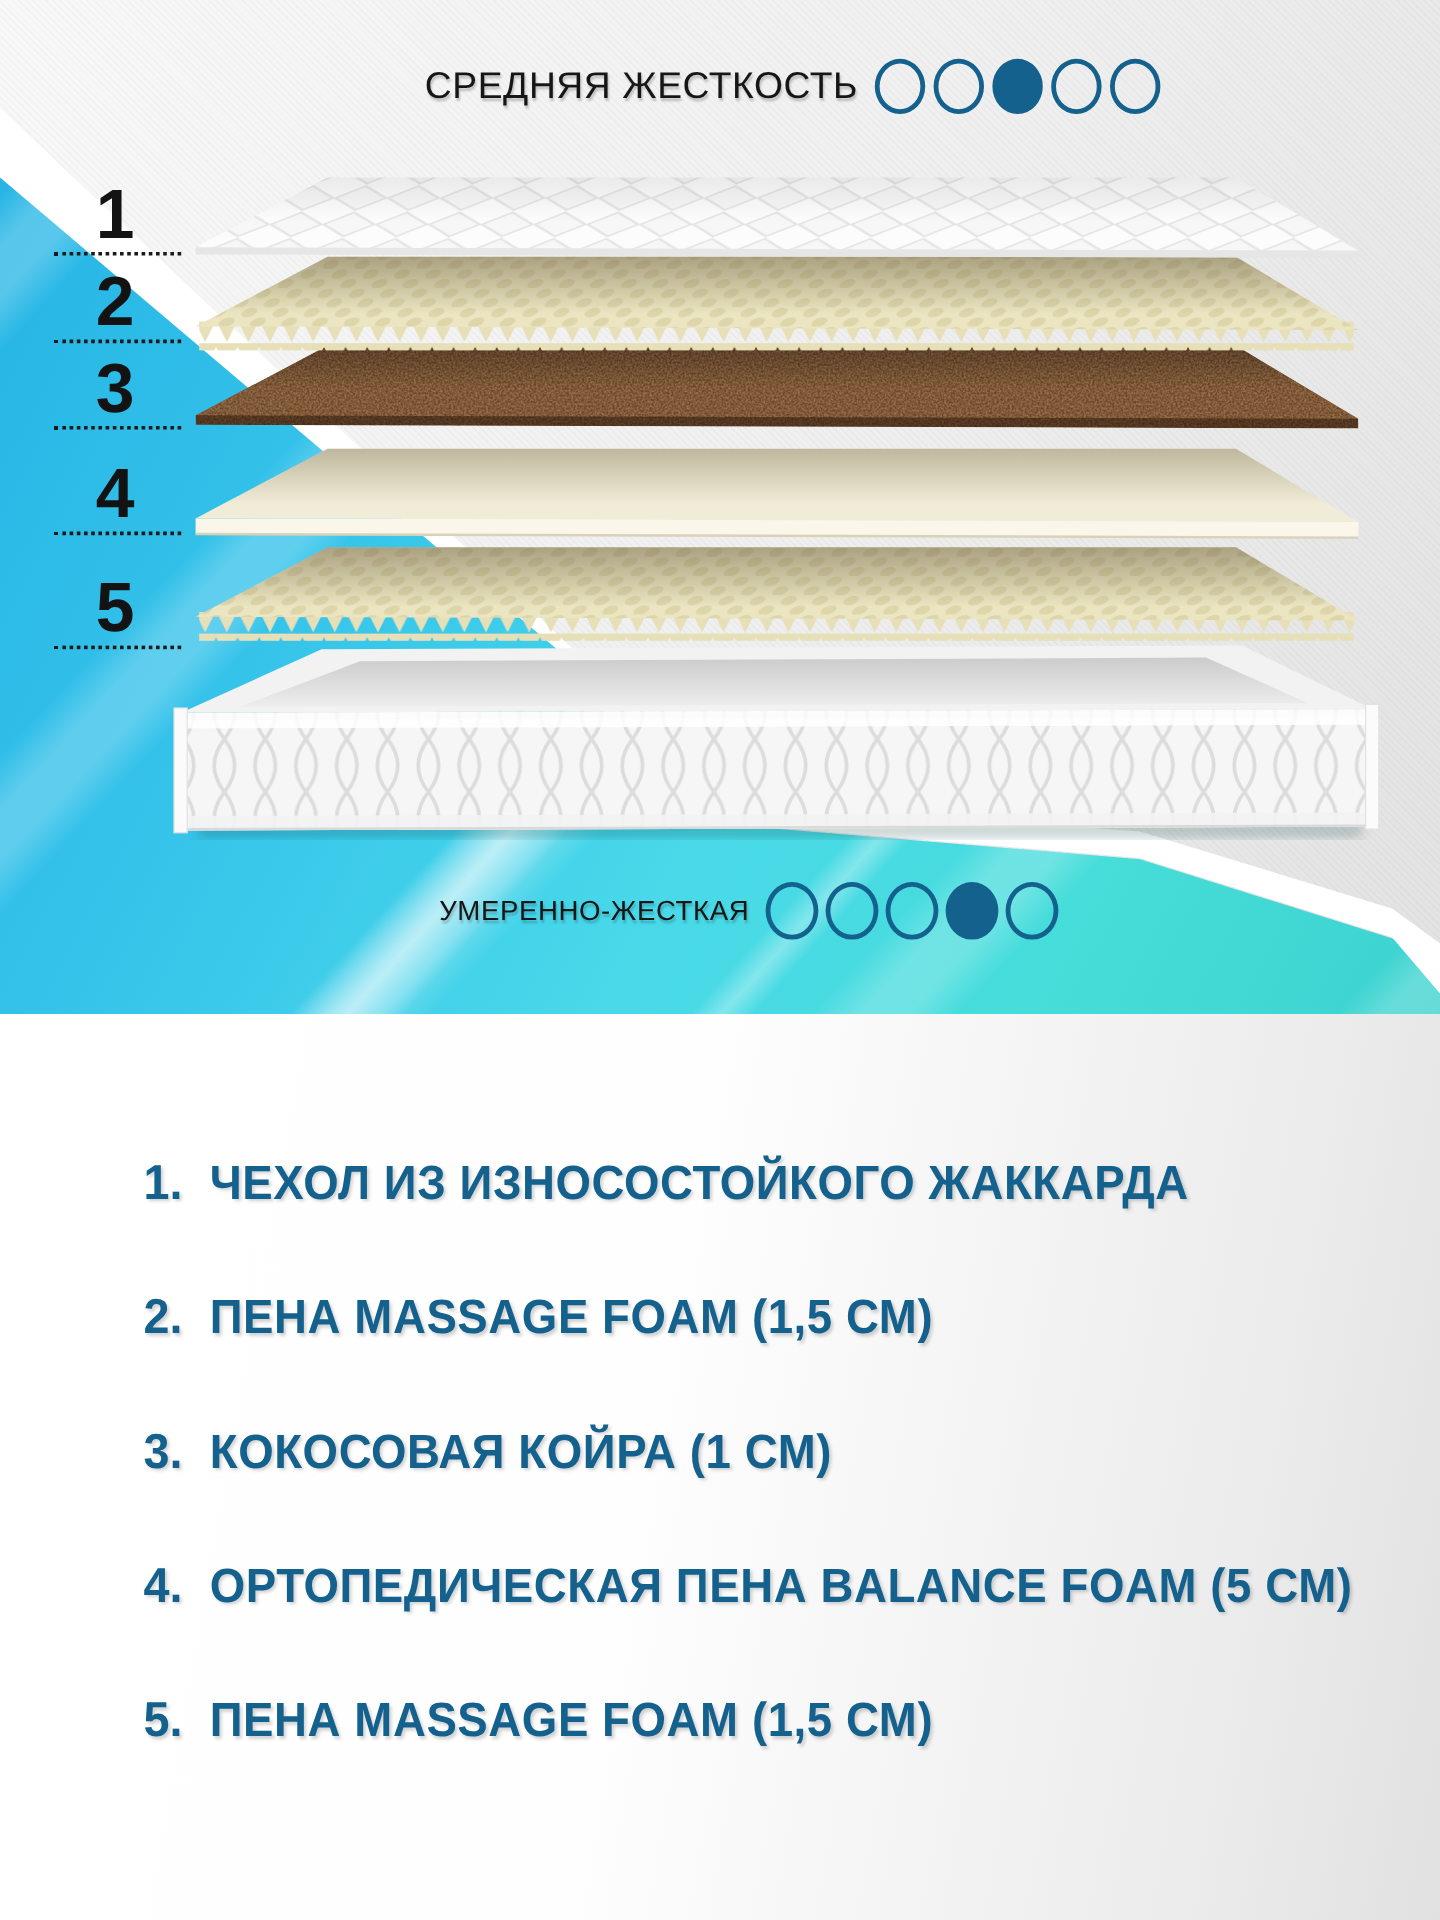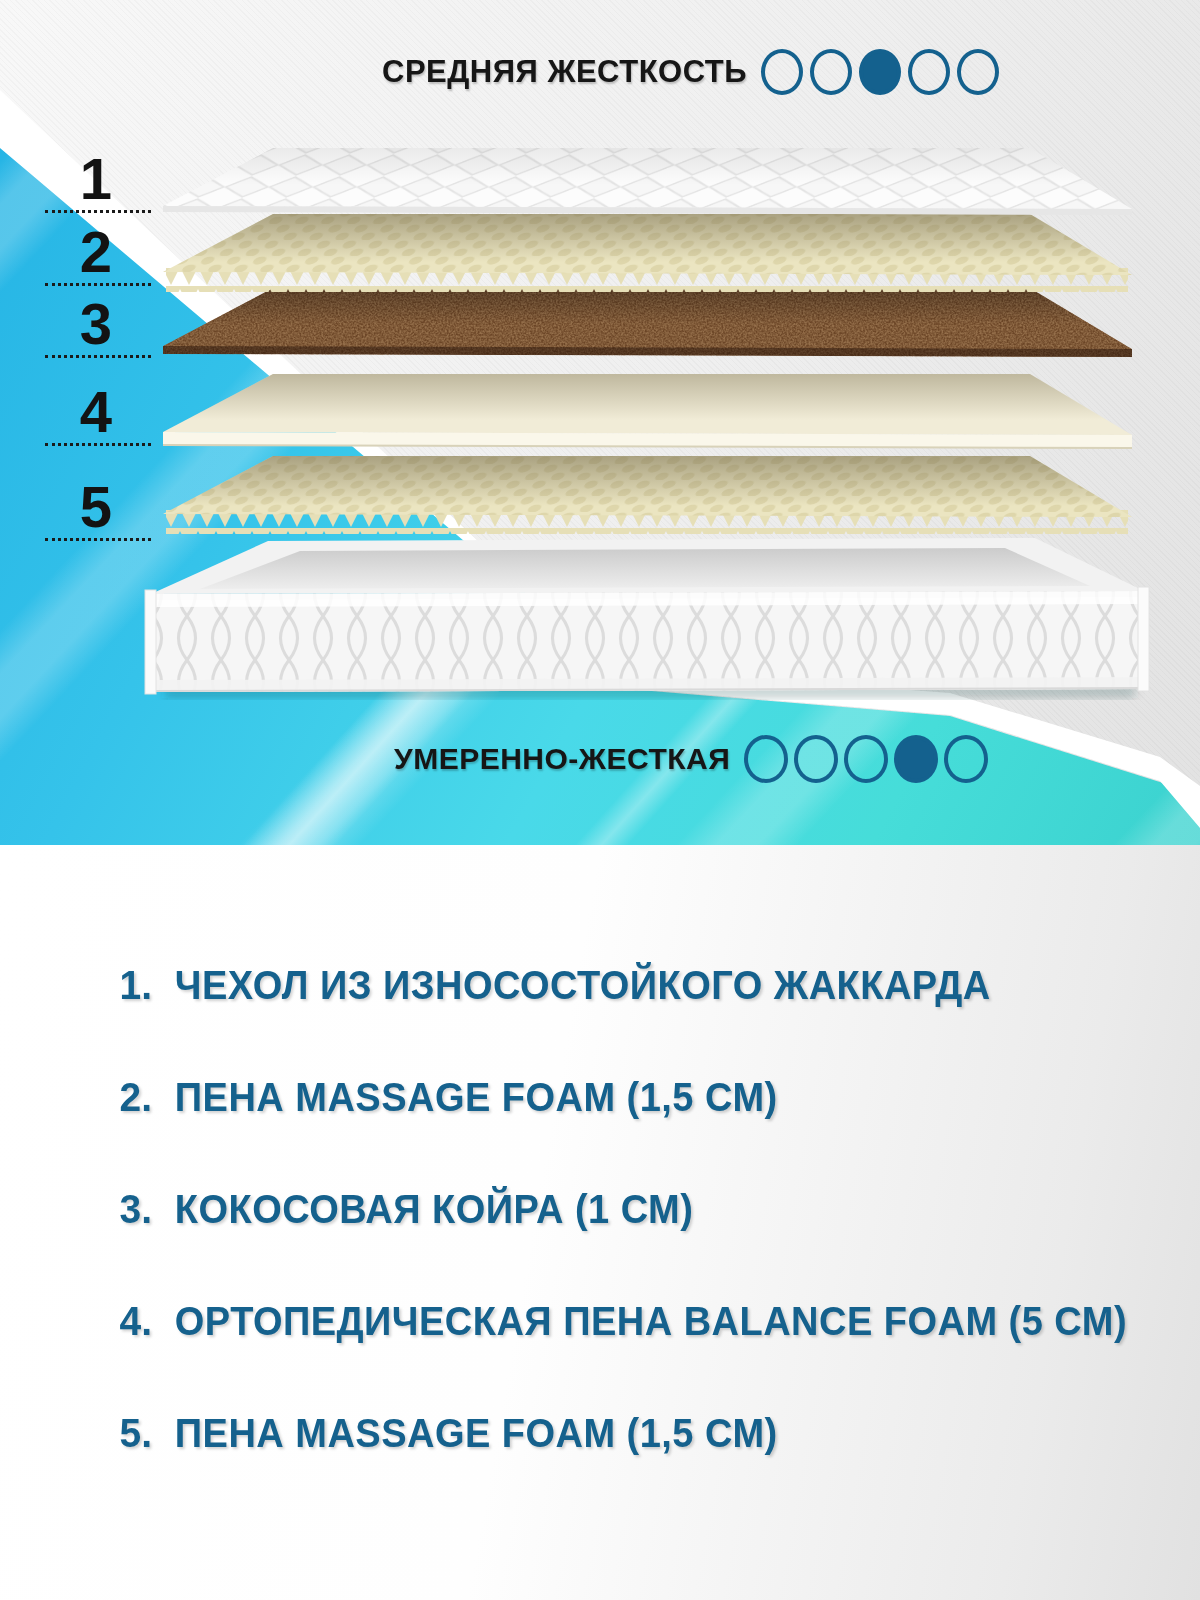--- a/index.html
+++ b/index.html
@@ -42,26 +42,25 @@
   .swoosh{
     position:absolute;inset:0;background:#ffffff;
     clip-path:polygon(600px 667px, 950px 693px, 1160px 757px, 1200px 786px, 1200px 828px, 1160px 781px, 950px 715px, 640px 689px);
   }
   .diagram-svg{position:absolute;left:0;top:0;}
   
   .fs-row{position:absolute;display:flex;align-items:center;gap:14px;}
   .fs-row.top{left:354px;top:49px;}
   .fs-row.bottom{left:366px;top:735px;}
   .fs-label{
-    font-weight:700;color:#161616;letter-spacing:.5px;white-space:nowrap;
+    font-weight:400;color:#161616;letter-spacing:.5px;white-space:nowrap;
     text-shadow:1px 2px 2px rgba(0,0,0,0.22);
-    margin-left:28px;
   }
   .fs-row.top .fs-label{font-size:31px;}
-  .fs-row.bottom .fs-label{font-size:30px;}
+  .fs-row.bottom .fs-label{font-size:23px;}
   .dots{display:flex;align-items:center;}
   .fs-row.top .dots{gap:7px;}
   .fs-row.bottom .dots{gap:6px;}
   .dot{display:block;border-radius:50%;border:4px solid var(--accent);box-sizing:border-box;background:transparent;}
   .fs-row.top .dot{width:42px;height:46px;}
   .fs-row.bottom .dot{width:44px;height:48px;}
   .dot.filled{background:var(--accent);}
   
   .marker{
     position:absolute;left:58px;width:76px;text-align:center;

